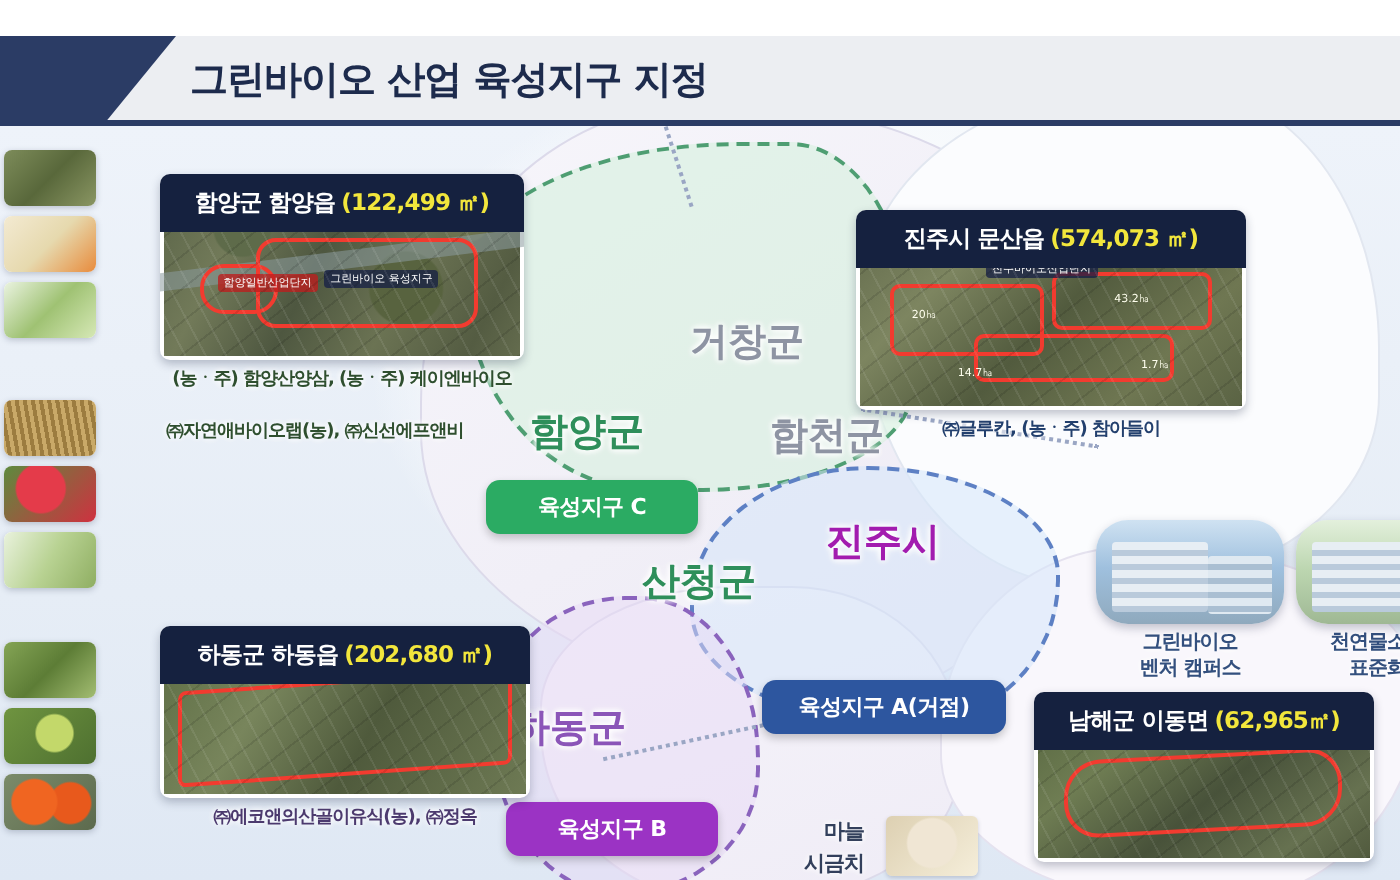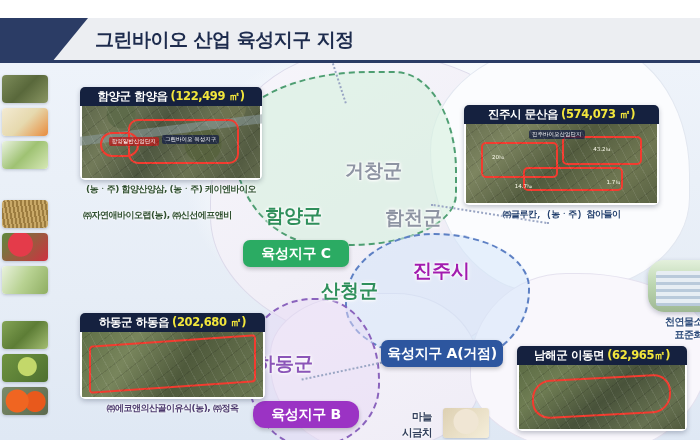--- a/index.html
+++ b/index.html
@@ -115,43 +115,43 @@
   }
   .rl-green { color: #2f8f5b; }
   .rl-gray  { color: #8e94a3; font-weight: bold; }
   .rl-blue  { color: #a21caf; }
   .rl-purple{ color: #8b55b8; }
 
   
   .badge {
     position: absolute;
     display: flex; align-items: center; justify-content: center;
-    color: #ffffff; font-weight: bold; font-size: 14px;
+    color: #ffffff; font-weight: bold; font-size: 11px;
     border-radius: 7px;
     white-space: nowrap;
     box-shadow: 0 2px 4px rgba(0,0,0,0.22);
     letter-spacing: -0.3px;
   }
   .badge-c { left: 243px; top: 177px; width: 106px; height: 27px; background: #2bab63; }
   .badge-a { left: 381px; top: 277px; width: 122px; height: 27px; background: #2d569f; }
-  .badge-b { left: 253px; top: 338px; width: 106px; height: 27px; background: #9b33c4; border-radius: 12px; }
+  .badge-b { left: 253px; top: 338px; width: 106px; height: 27px; background: #9b33c4; }
 
   
   .thumb-card { position: absolute; }
   .thumb-frame {
     position: relative;
     background: #ffffff;
     border-radius: 5px;
     padding: 2px;
     box-shadow: 0 2px 5px rgba(30,40,70,0.28);
     overflow: hidden;
   }
   .thumb-title {
     position: absolute; left: 0; top: 0; right: 0;
-    height: 19px;
+    height: 29px;
     background: #15213f;
     color: #ffffff;
     font-size: 11.5px; font-weight: bold;
     display: flex; align-items: center; justify-content: center;
     letter-spacing: -0.4px;
     z-index: 3;
   }
   .thumb-title .area { color: #f2e63c; margin-left: 3px; }
   .sat {
     position: relative;
@@ -191,31 +191,31 @@
   .sat-tag.red { background: rgba(190,30,30,0.78); }
   .thumb-caption {
     margin-top: 3px;
     font-size: 9px; font-weight: bold;
     color: #2f4f2f;
     text-align: center;
     letter-spacing: -0.5px;
     white-space: nowrap;
     text-shadow: 0 0 3px #fff, 0 0 3px #fff;
   }
-  .cap-dark { color: #23406e; font-family: Liberation Mono, monospace; }
+  .cap-dark { color: #23406e; }
   .cap-purple { color: #4c3a6e; }
 
   
   .tc-hamyang { left: 80px; top: 24px; }
   .tc-hamyang .thumb-frame { width: 182px; height: 93px; }
   .tc-sancheong { left: 83px; top: 143px; }
   .tc-sancheong .thumb-frame { width: 178px; height: 82px; }
   .tc-hadong { left: 80px; top: 250px; }
   .tc-hadong .thumb-frame { width: 185px; height: 86px; }
-  .tc-jinju { left: 447px; top: 42px; padding-left: 17px; }
+  .tc-jinju { left: 411px; top: 42px; padding-left: 17px; }
   .tc-jinju .thumb-frame { width: 195px; height: 100px; }
   .tc-namhae { left: 517px; top: 283px; }
   .tc-namhae .thumb-frame { width: 170px; height: 85px; }
 
   
   .produce-strip {
     position: absolute; left: 2px; top: 12px;
     width: 46px;
     display: flex; flex-direction: column; gap: 5px;
   }
@@ -443,20 +443,27 @@
           <div class="sat-tag" style="left:33%; top:24%;">진주바이오산업단지</div>
           <div class="sat-tag" style="left:12%; top:48%; background:rgba(0,0,0,0); color:#ffe;">20㏊</div>
           <div class="sat-tag" style="left:65%; top:40%; background:rgba(0,0,0,0); color:#ffe;">43.2㏊</div>
           <div class="sat-tag" style="left:24%; top:78%; background:rgba(0,0,0,0); color:#ffe;">14.7㏊</div>
           <div class="sat-tag" style="left:72%; top:74%; background:rgba(0,0,0,0); color:#ffe;">1.7㏊</div>
         </div>
       </div>
       <div class="thumb-caption cap-dark">㈜글루칸, (농ㆍ주) 참아들이</div>
     </div>
 
+    <div class="bld-card bc-1">
+      <div class="bld-img"></div>
+      <div class="bld-caption">
+        <div>그린바이오</div>
+        <div>벤처 캠퍼스</div>
+      </div>
+    </div>
     <div class="bld-card bc-2">
       <div class="bld-img green"></div>
       <div class="bld-caption">
         <div>천연물소재 전</div>
         <div>표준화 허</div>
       </div>
     </div>
 
     <div class="bm-list">
       <div class="bm-label">마늘</div>

